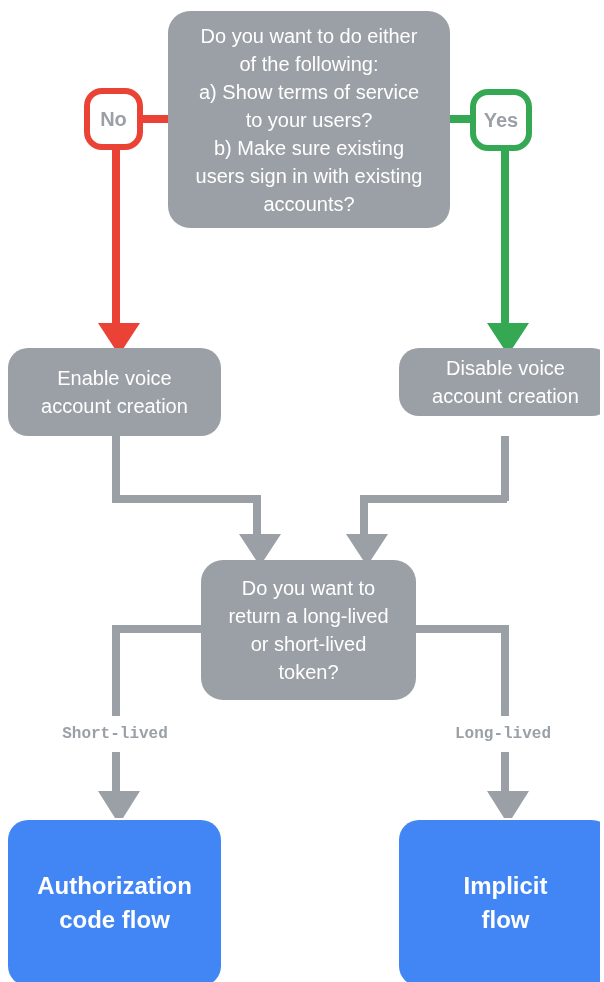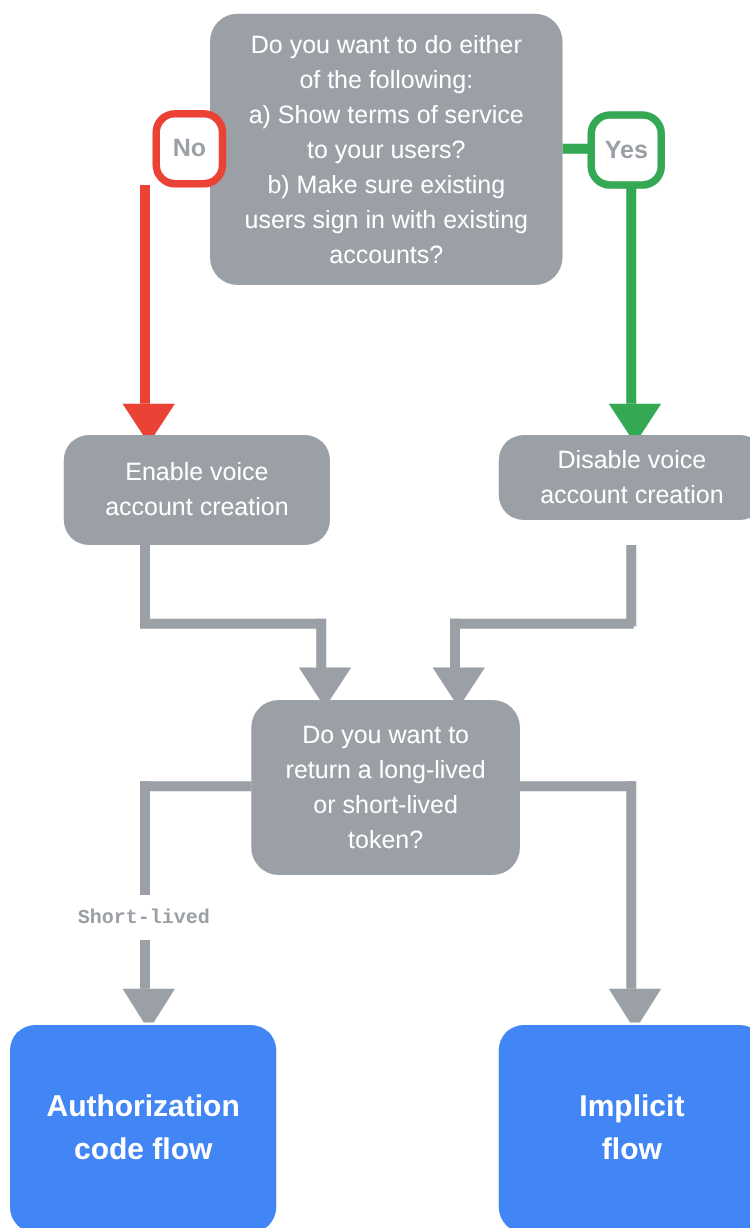--- a/index.html
+++ b/index.html
@@ -73,24 +73,24 @@
 accounts?</div>
 
   <div class="seg red" style="left:135px; top:107px; width:25px; height:6px;"></div>
   <div class="seg red" style="left:104px; top:140px; width:6px; height:175px;"></div>
   <div class="arrow-down red" style="left:90px; top:315px;"></div>
 
   <div class="seg green" style="left:442px; top:107px; width:21px; height:6px;"></div>
   <div class="seg green" style="left:493px; top:141px; width:6px; height:174px;"></div>
   <div class="arrow-down green" style="left:479px; top:315px;"></div>
 
-  <div class="decision-label no" style="left:76px; top:80px; width:59px; height:62px;margin-left:38px;">No</div>
+  <div class="decision-label no" style="left:76px; top:80px; width:59px; height:62px;">No</div>
   <div class="decision-label yes" style="left:462px; top:81px; width:62px; height:62px;">Yes</div>
 
-  <div class="node" style="left:0px; top:340px; width:213px; height:88px; border-radius:20px;margin-left:43px;">Enable voice
+  <div class="node" style="left:0px; top:340px; width:213px; height:88px; border-radius:20px;">Enable voice
 account creation</div>
   <div class="node" style="left:391px; top:340px; width:213px; height:68px; border-radius:20px;">Disable voice
 account creation</div>
 
   <div class="seg" style="left:104px; top:428px; width:6px; height:65px;"></div>
   <div class="seg" style="left:104px; top:487px; width:147px; height:6px;"></div>
   <div class="seg" style="left:245px; top:487px; width:6px; height:40px;"></div>
   <div class="arrow-down" style="left:231px; top:526px;"></div>
 
   <div class="seg" style="left:493px; top:428px; width:6px; height:65px;"></div>
@@ -104,19 +104,20 @@
 token?</div>
 
   <div class="seg" style="left:104px; top:617px; width:89px; height:6px;"></div>
   <div class="seg" style="left:104px; top:617px; width:6px; height:166px;"></div>
   <div class="arrow-down" style="left:90px; top:783px; border-top-width:27px;"></div>
   <div class="edge-label" style="left:22px; top:708px; width:170px; height:36px;">Short-lived</div>
 
   <div class="seg" style="left:408px; top:617px; width:91px; height:6px;"></div>
   <div class="seg" style="left:493px; top:617px; width:6px; height:166px;"></div>
   <div class="arrow-down" style="left:479px; top:783px; border-top-width:27px;"></div>
+  <div class="edge-label" style="left:410px; top:708px; width:170px; height:36px;">Long-lived</div>
 
   <div class="result" style="left:391px; top:812px; width:213px; height:166px;">Implicit
 flow</div>
   <div class="result" style="left:0px; top:812px; width:213px; height:166px;">Authorization
 code flow</div>
 
 </div>
 
 </body></html>

